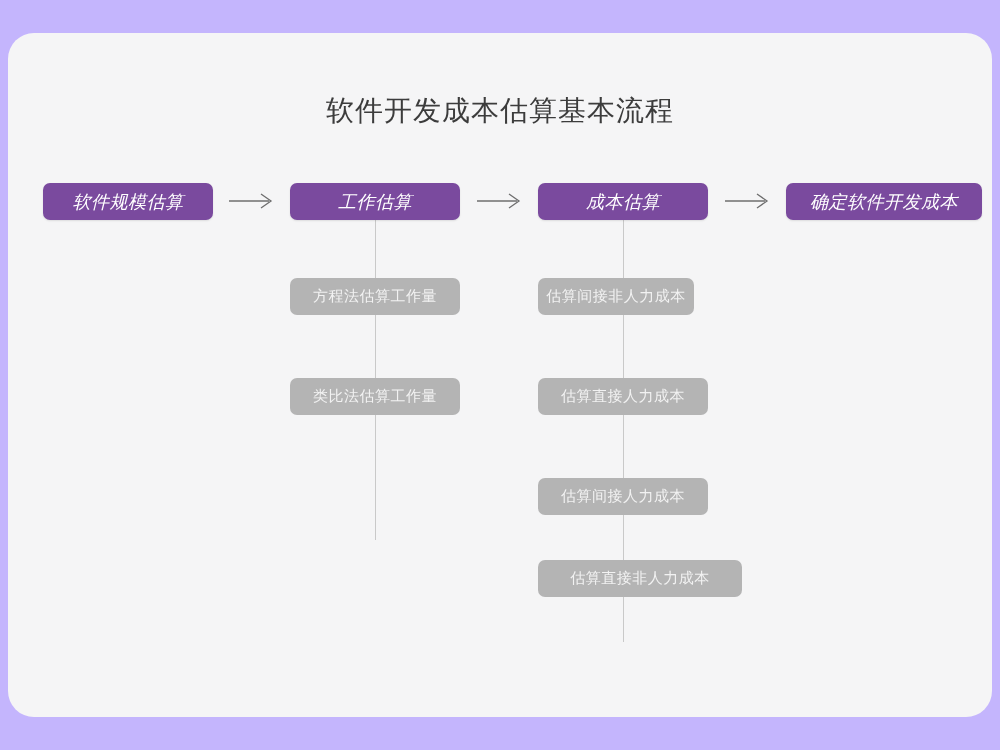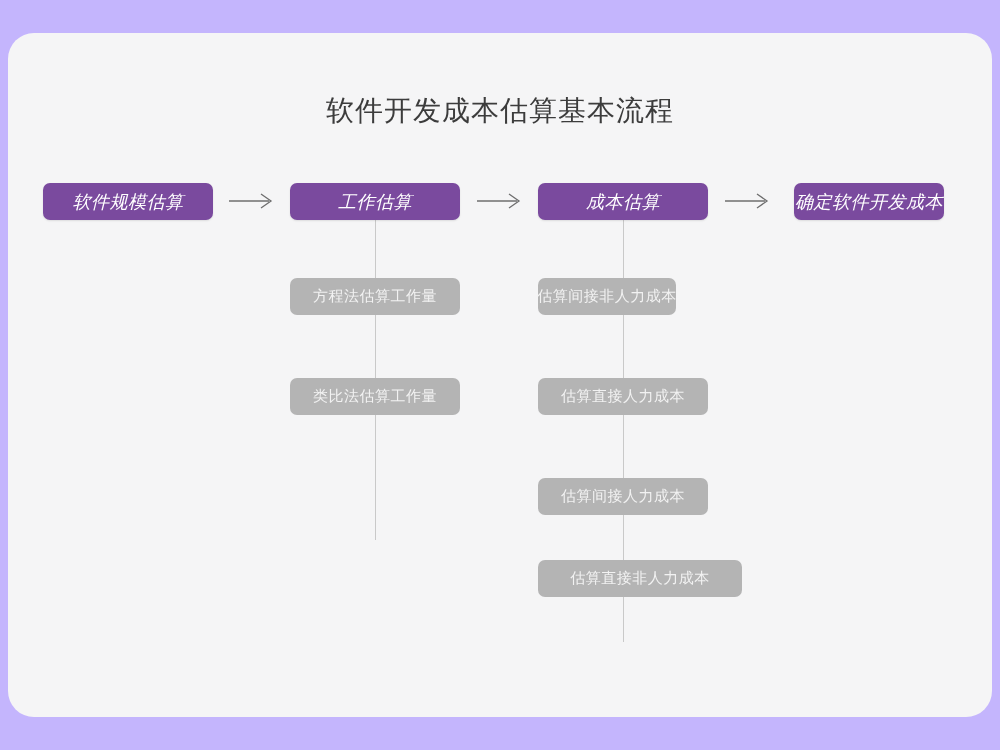--- a/index.html
+++ b/index.html
@@ -122,23 +122,23 @@
   <div class="arrow" style="left:724px;">
     <svg width="48" height="22" viewBox="0 0 48 22">
       <path d="M1 11 H41" stroke="#6e6e6e" stroke-width="1.3" fill="none"></path>
       <path d="M33 4 L43 11 L33 18" stroke="#6e6e6e" stroke-width="1.3" fill="none"></path>
     </svg>
   </div>
 
   <div class="node-primary" style="left:43px; top:183px; width:170px;">软件规模估算</div>
   <div class="node-primary" style="left:290px; top:183px; width:170px;">工作估算</div>
   <div class="node-primary" style="left:538px; top:183px; width:170px;">成本估算</div>
-  <div class="node-primary" style="left:786px; top:183px; width:150px;margin-left:8px;">确定软件开发成本</div>
+  <div class="node-primary" style="left:786px; top:183px; width:196px;">确定软件开发成本</div>
 
   <div class="node-secondary" style="left:290px; top:278px; width:170px;">方程法估算工作量</div>
   <div class="node-secondary" style="left:290px; top:378px; width:170px;">类比法估算工作量</div>
 
-  <div class="node-secondary" style="left:538px; top:278px; width:138px;">估算间接非人力成本</div>
+  <div class="node-secondary" style="left:538px; top:278px; width:156px;">估算间接非人力成本</div>
   <div class="node-secondary" style="left:538px; top:478px; width:170px;">估算间接人力成本</div>
   <div class="node-secondary" style="left:538px; top:378px; width:170px;">估算直接人力成本</div>
   <div class="node-secondary" style="left:538px; top:560px; width:204px;">估算直接非人力成本</div>
 
 </div>
 
 </body></html>

